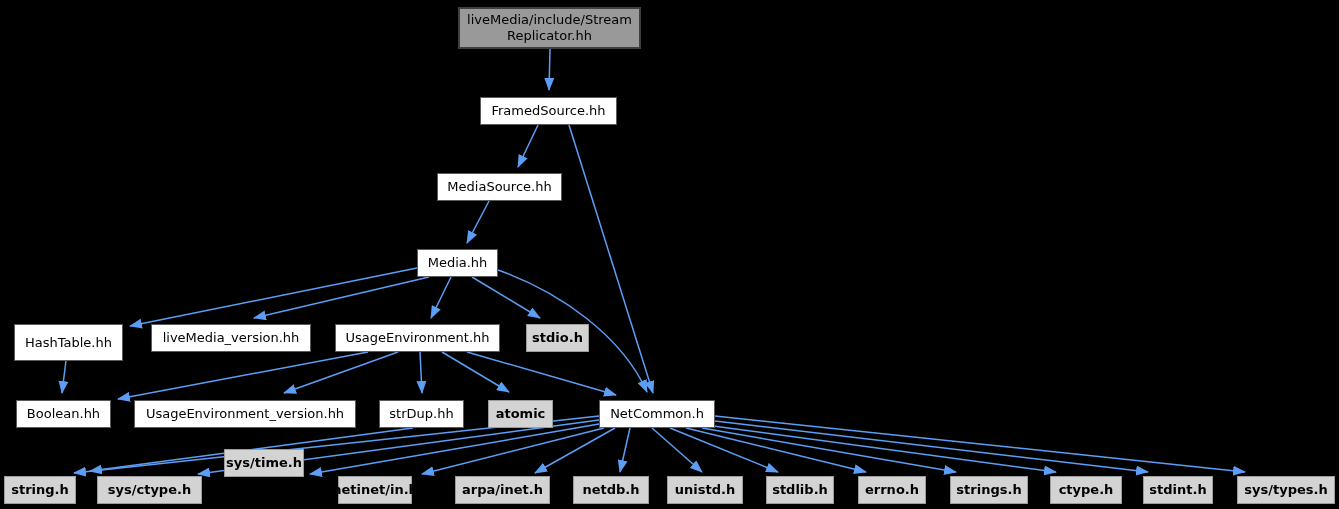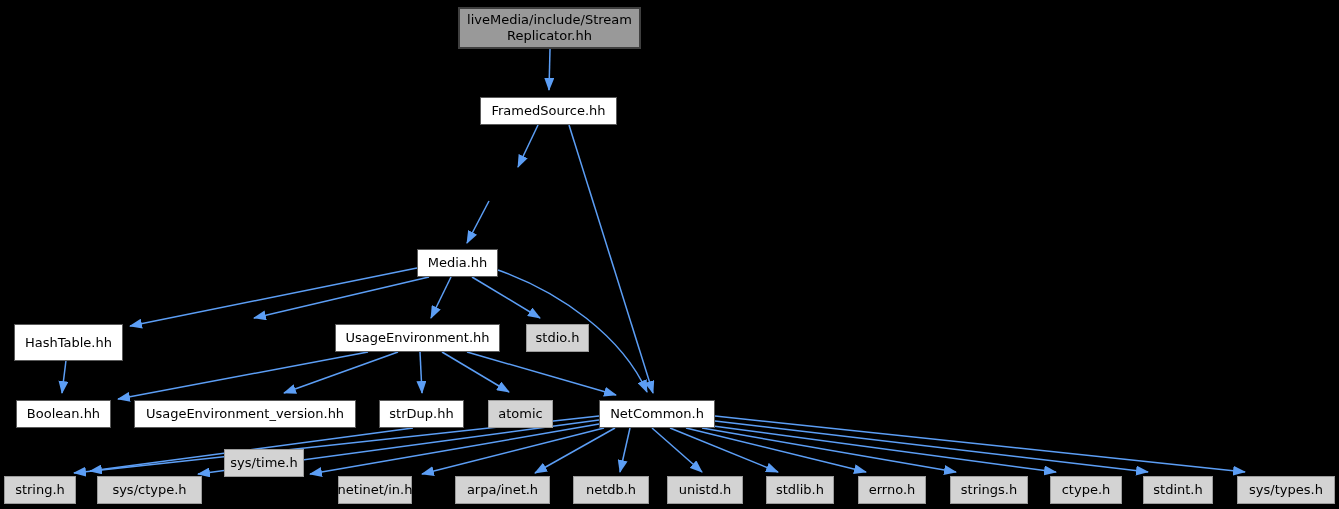--- a/index.html
+++ b/index.html
@@ -33,20 +33,21 @@
     white-space:nowrap;
     z-index:2;
   }
   .node.internal {
     background:var(--internal-fill,#ffffff);
     border:1.5px solid var(--internal-border,#5a5a5a);
   }
   .node.external {
     background:var(--external-fill,#d3d3d3);
     border:1.5px solid var(--external-border,#9c9c9c);
+    font-weight:bold;
   }
   .node.main {
     background:var(--main-fill,#999999);
     border:2px solid var(--main-border,#3f3f3f);
     flex-direction:column;
   }
 </style>
 </head>
 <body>
 
@@ -91,29 +92,35 @@
 
   <div class="node main" style="left:458px;top:7px;width:183px;height:42px">
     <span>liveMedia/include/Stream</span>
     <span>Replicator.hh</span>
   </div>
 
   <div class="node internal" style="left:480px;top:97px;width:137px;height:28px">
     <span>FramedSource.hh</span>
   </div>
 
+  <div class="node internal" style="left:437px;top:173px;width:125px;height:28px">
+    <span>MediaSource.hh</span>
+  </div>
 
   <div class="node internal" style="left:417px;top:249px;width:81px;height:28px">
     <span>Media.hh</span>
   </div>
 
   <div class="node internal" style="left:14px;top:324px;width:109px;height:37px">
     <span>HashTable.hh</span>
   </div>
 
+  <div class="node internal" style="left:151px;top:324px;width:160px;height:28px">
+    <span>liveMedia_version.hh</span>
+  </div>
 
   <div class="node internal" style="left:335px;top:324px;width:165px;height:28px">
     <span>UsageEnvironment.hh</span>
   </div>
 
   <div class="node external" style="left:526px;top:324px;width:63px;height:28px">
     <span>stdio.h</span>
   </div>
 
   <div class="node internal" style="left:16px;top:400px;width:95px;height:28px">

